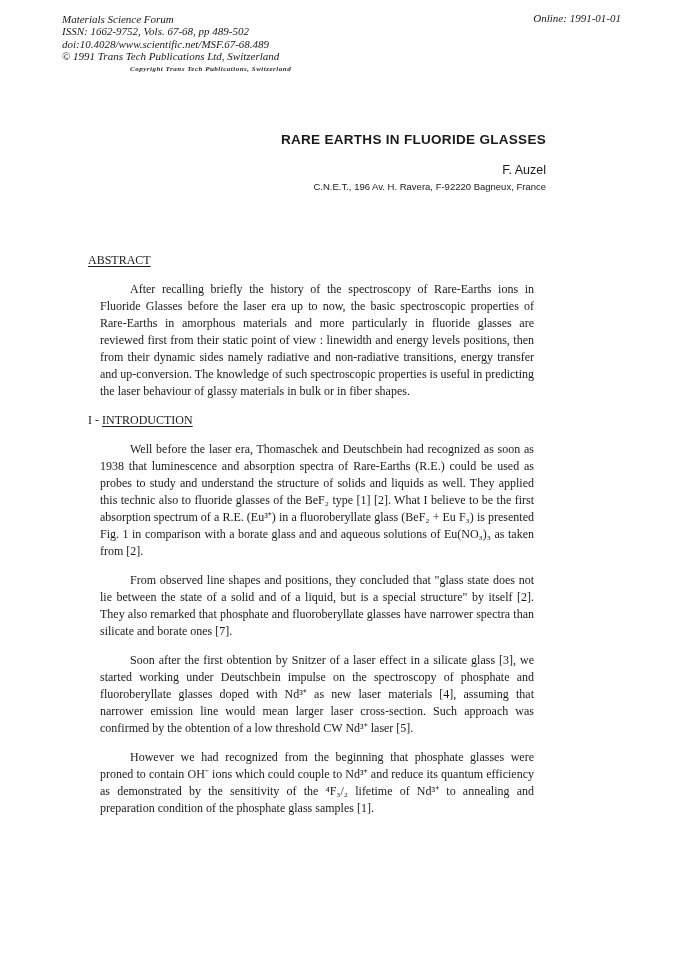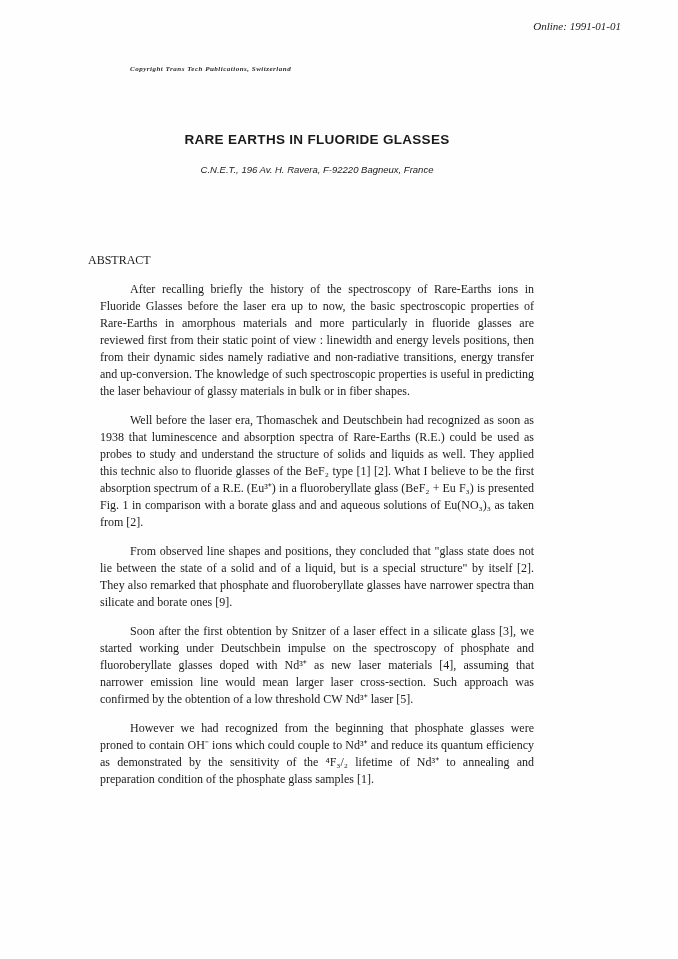--- a/index.html
+++ b/index.html
@@ -13,75 +13,85 @@
   }
   .page { position: absolute; inset: 0; background: #fefefe; }
 
   
   .hdr-left {
     position: absolute; left: 62px; top: 13px;
     font-style: italic; font-size: 11px; line-height: 12.4px;
     white-space: nowrap;
   }
   .hdr-right {
-    position: absolute; right: 57px; top: 20px;
+    position: absolute; right: 57px; top: 12px;
     font-style: italic; font-size: 11px; white-space: nowrap;
   }
   .hdr-overprint {
     position: absolute; left: 104px; top: 65px;
     font-style: italic; font-weight: bold;
     font-size: 7px; letter-spacing: 0.5px;
     color: #2a2a2a; filter: blur(0.6px);
     white-space: nowrap;
     padding-left: 26px;
   }
 
   
   .title-block {
     position: absolute; left: 88px; top: 133px; width: 458px;
-    text-align: center;
+    text-align: right;
     font-family: "Liberation Sans", sans-serif;
   }
   .paper-title {
     font-size: 13.5px; font-weight: bold; letter-spacing: 0.3px;
     margin: 0 0 17px 0; line-height: 14px;
   }
   .author { font-size: 12.5px; margin: 0 0 4px 0; line-height: 13px; }
-  .affil  { font-size: 9.5px; line-height: 11px; font-style: italic; }
+  .affil  { font-size: 9.5px; line-height: 11px; }
 
   
   .body-text {
     position: absolute; left: 88px; top: 252px; width: 458px;
     font-size: 12px; line-height: 17px;
     text-align: justify;
   }
   .body-text p { margin: 12px; text-indent: 30px; }
   .heading { margin: 0; text-indent: 0; }
-  .u { text-underline-offset: 2px; }
+  .u { text-decoration: underline; text-underline-offset: 2px; }
 </style>
 </head>
 <body>
 
 <div class="page">
 
+  <div class="hdr-left">
+    <div>Materials Science Forum</div>
+    <div>ISSN: 1662-9752, Vols. 67-68, pp 489-502</div>
+    <div>doi:10.4028/www.scientific.net/MSF.67-68.489</div>
+    <div>© 1991 Trans Tech Publications Ltd, Switzerland</div>
+  </div>
 
   <div class="hdr-overprint">Copyright Trans Tech Publications, Switzerland</div>
 
   <div class="hdr-right">Online: 1991-01-01</div>
 
   <div class="title-block">
     <h1 class="paper-title">RARE EARTHS IN FLUORIDE GLASSES</h1>
+    <div class="author">F. Auzel</div>
     <div class="affil">C.N.E.T., 196 Av. H. Ravera, F-92220 Bagneux, France</div>
   </div>
 
   <main class="body-text">
     <div class="heading">
       <span class="u">ABSTRACT</span>
     </div>
     <p>After recalling briefly the history of the spectroscopy of Rare-Earths ions in Fluoride Glasses before the laser era up to now, the basic spectroscopic properties of Rare-Earths in amorphous materials and more particularly in fluoride glasses are reviewed first from their static point of view : linewidth and energy levels positions, then from their dynamic sides namely radiative and non-radiative transitions, energy transfer and up-conversion. The knowledge of such spectroscopic properties is useful in predicting the laser behaviour of glassy materials in bulk or in fiber shapes.</p>
 
+    <div class="heading">
+      <span>I - </span><span class="u">INTRODUCTION</span>
+    </div>
     <p>Well before the laser era, Thomaschek and Deutschbein had recognized as soon as 1938 that luminescence and absorption spectra of Rare-Earths (R.E.) could be used as probes to study and understand the structure of solids and liquids as well. They applied this technic also to fluoride glasses of the BeF₂ type [1] [2]. What I believe to be the first absorption spectrum of a R.E. (Eu³⁺) in a fluoroberyllate glass (BeF₂ + Eu F₃) is presented Fig. 1 in comparison with a borate glass and and aqueous solutions of Eu(NO₃)₃ as taken from [2].</p>
-    <p>From observed line shapes and positions, they concluded that "glass state does not lie between the state of a solid and of a liquid, but is a special structure" by itself [2]. They also remarked that phosphate and fluoroberyllate glasses have narrower spectra than silicate and borate ones [9].</p>
+    <p>From observed line shapes and positions, they concluded that "glass state does not lie between the state of a solid and of a liquid, but is a special structure" by itself [2]. They also remarked that phosphate and fluoroberyllate glasses have narrower spectra than silicate and borate ones [7].</p>
     <p>Soon after the first obtention by Snitzer of a laser effect in a silicate glass [3], we started working under Deutschbein impulse on the spectroscopy of phosphate and fluoroberyllate glasses doped with Nd³⁺ as new laser materials [4], assuming that narrower emission line would mean larger laser cross-section. Such approach was confirmed by the obtention of a low threshold CW Nd³⁺ laser [5].</p>
     <p>However we had recognized from the beginning that phosphate glasses were proned to contain OH⁻ ions which could couple to Nd³⁺ and reduce its quantum efficiency as demonstrated by the sensitivity of the ⁴F₃/₂ lifetime of Nd³⁺ to annealing and preparation condition of the phosphate glass samples [1].</p>
   </main>
 
 </div>
 
 </body></html>

